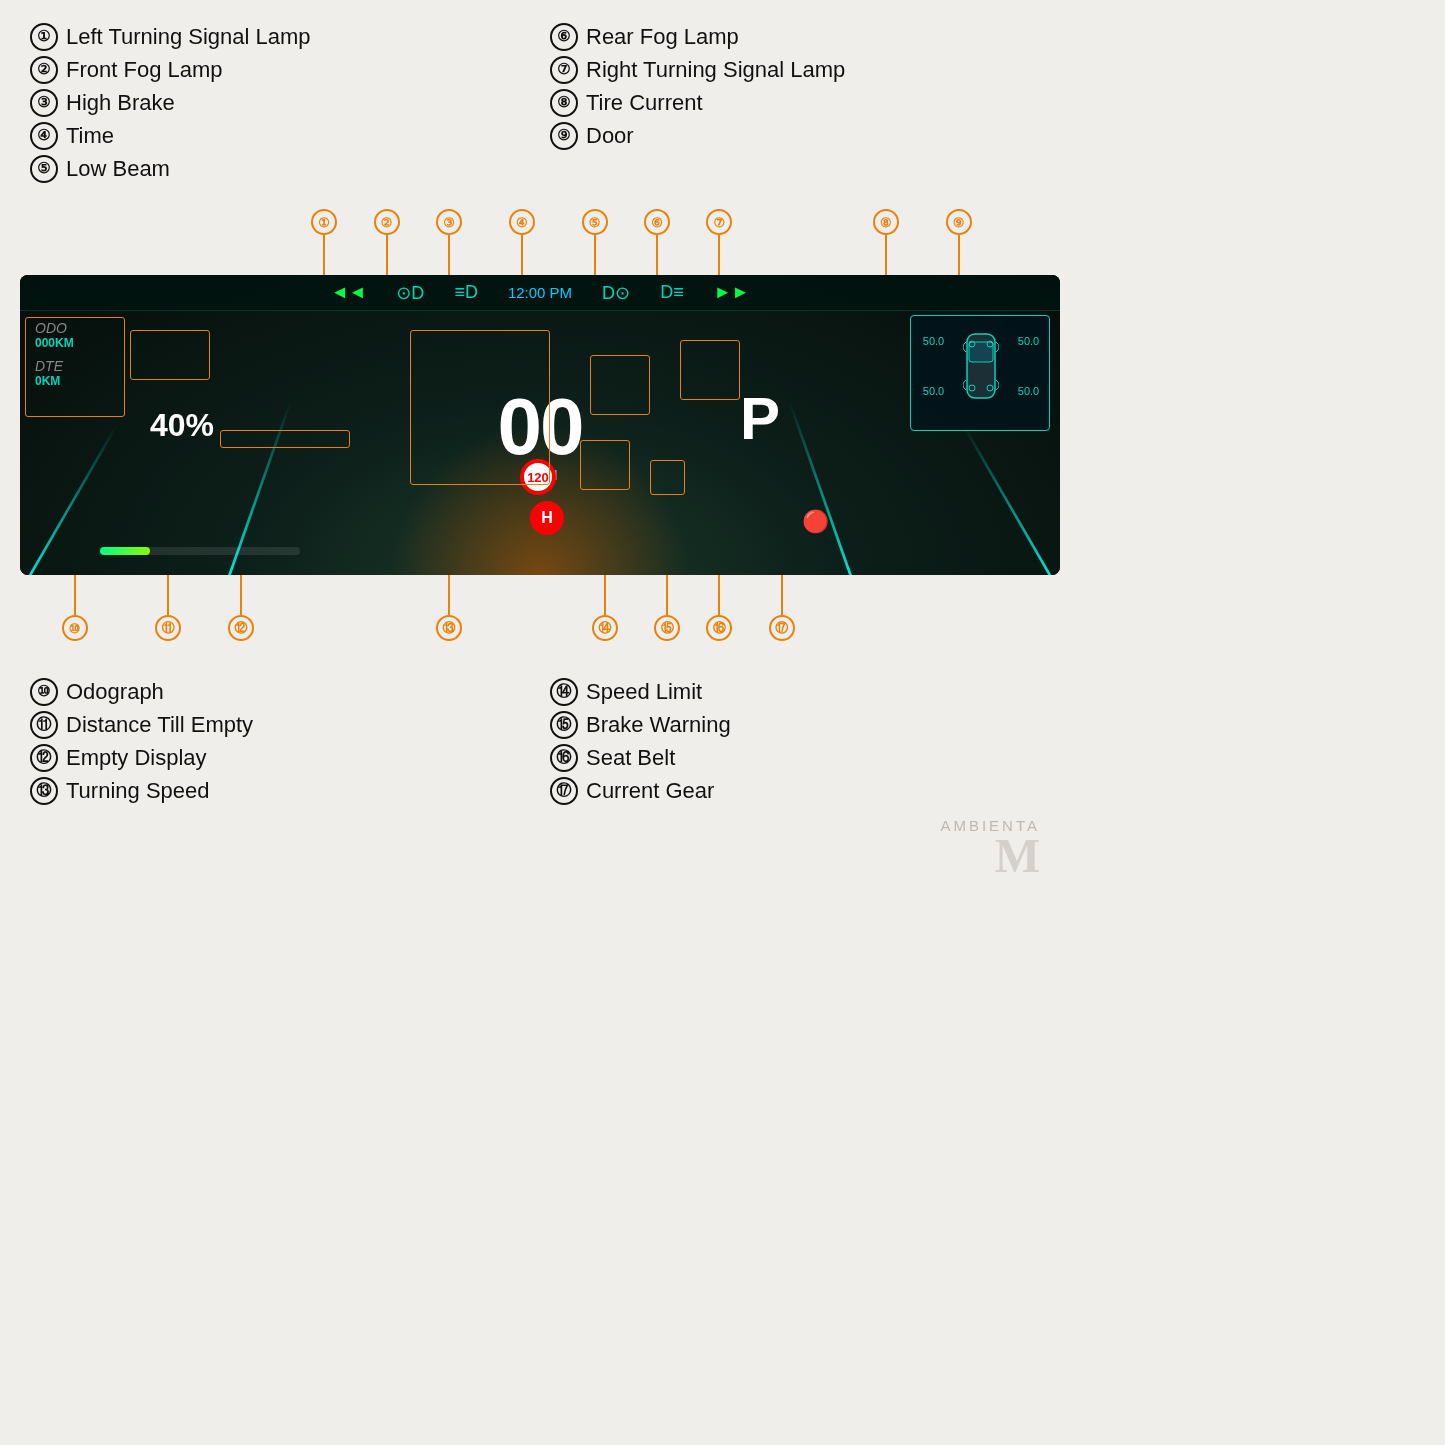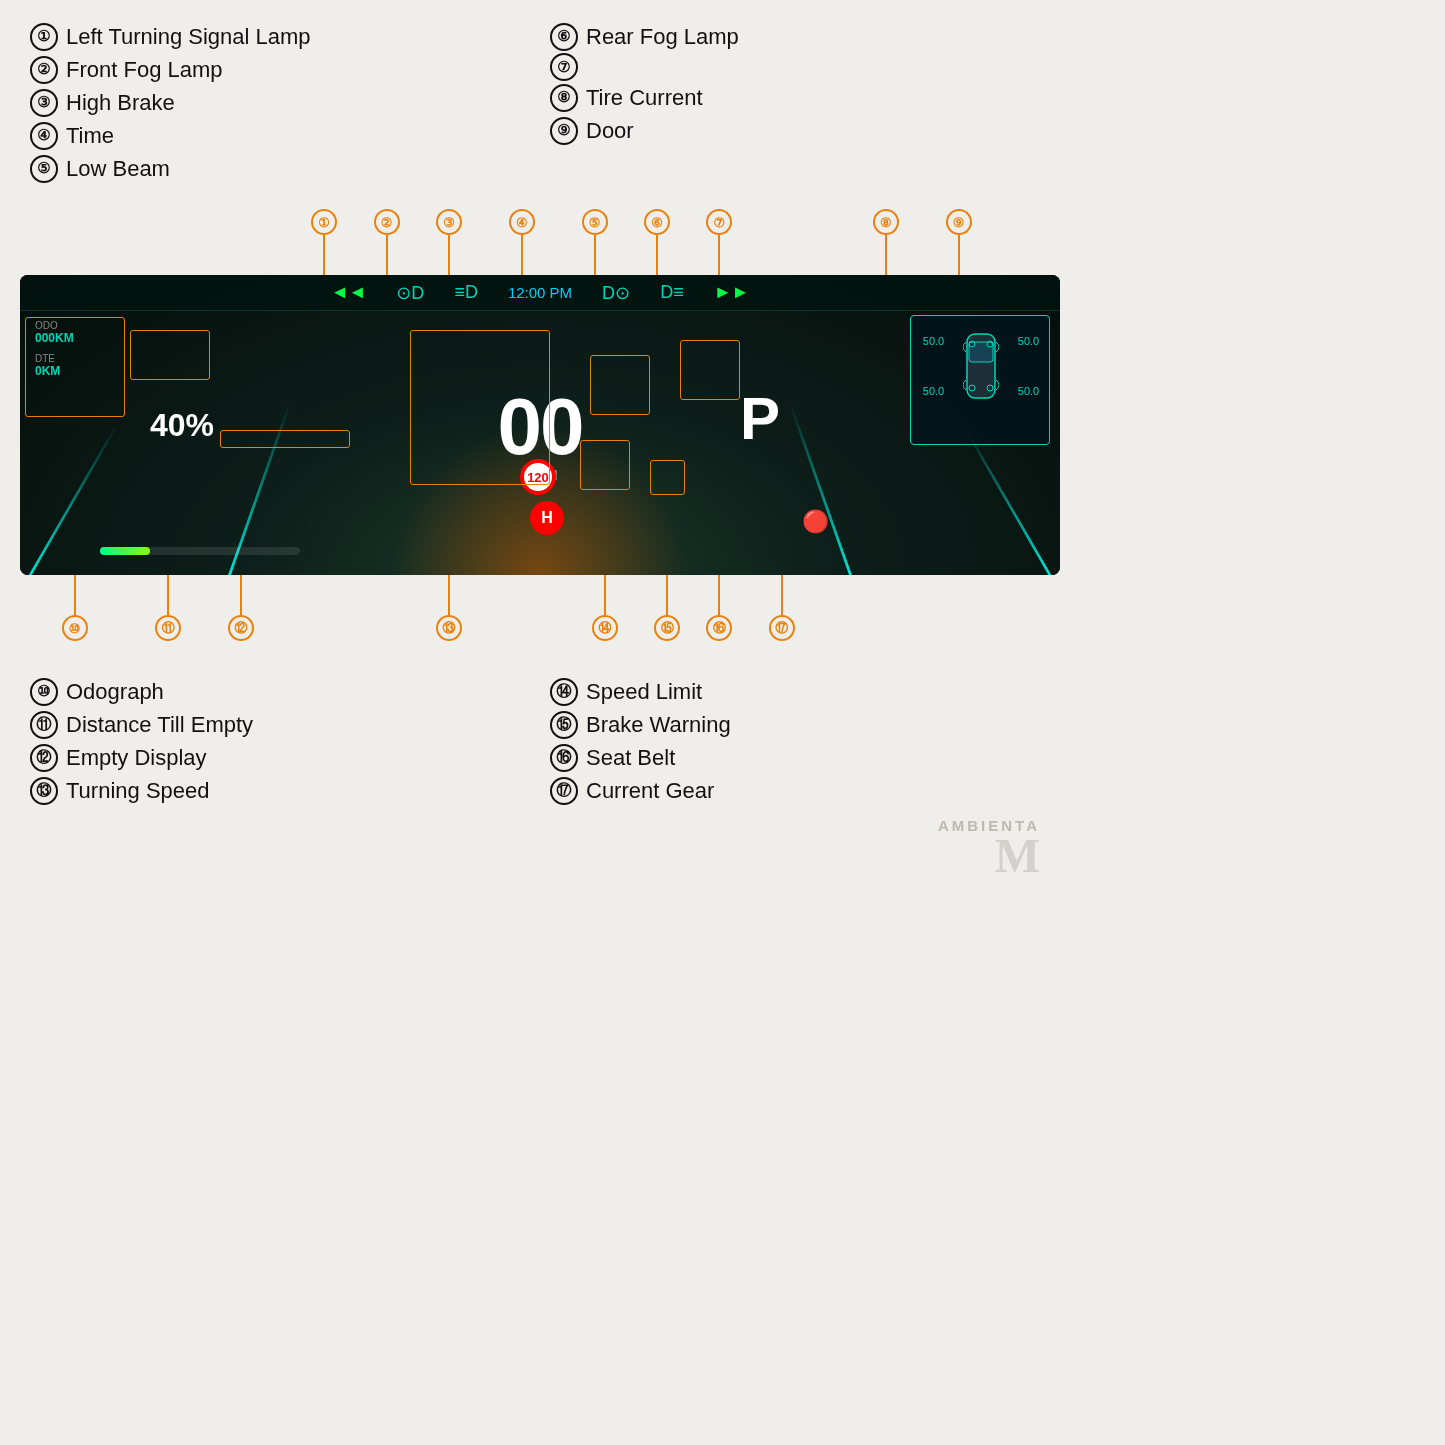--- a/index.html
+++ b/index.html
@@ -180,21 +180,21 @@
     
     .left-panel {
       position: absolute;
       left: 15px;
       top: 45px;
       color: #00d4b8;
       font-size: 11px;
     }
     .left-panel .odo { margin-bottom: 8px; }
     .left-panel .dte { }
-    .panel-label { color: #888; font-size: 10px; }
+    .panel-label { color: #888; font-size: 14px; font-style: italic; }
     .panel-value { color: #00d4b8; font-size: 12px; font-weight: bold; }
 
     
     .battery-pct {
       position: absolute;
       left: 130px;
       top: 50%;
       transform: translateY(-50%);
       font-size: 32px;
       font-weight: bold;
@@ -274,21 +274,21 @@
       font-size: 22px;
       color: red;
     }
 
     
     .tire-panel {
       position: absolute;
       right: 10px;
       top: 40px;
       width: 140px;
-      height: 130px;
+      height: 116px;
       border: 1.5px solid #00d4b8;
       border-radius: 4px;
       background: rgba(0,20,30,0.7);
       display: grid;
       grid-template-areas:
         "tl car tr"
         "bl car br";
       grid-template-columns: 45px 50px 45px;
       grid-template-rows: 50px 50px;
       align-items: center;
@@ -355,20 +355,21 @@
       <span>Low Beam</span>
     </div>
   </div>
   <div>
     <div class="legend-item">
       <span class="legend-num">⑥</span>
       <span>Rear Fog Lamp</span>
     </div>
     <div class="legend-item">
       <span class="legend-num">⑦</span>
+      <span>Right Turning Signal Lamp</span>
     </div>
     <div class="legend-item">
       <span class="legend-num">⑧</span>
       <span>Tire Current</span>
     </div>
     <div class="legend-item">
       <span class="legend-num">⑨</span>
       <span>Door</span>
     </div>
   </div>
@@ -568,17 +569,17 @@
     <div class="legend-item">
       <span class="legend-num">⑯</span>
       <span>Seat Belt</span>
     </div>
     <div class="legend-item">
       <span class="legend-num">⑰</span>
       <span>Current Gear</span>
     </div>
 
     <div style="text-align:right;margin-top:10px;padding-right:10px;">
-      <div style="color:rgba(150,140,130,0.55);font-size:15px;font-weight:bold;letter-spacing:3px;">AMBIENTA</div>
+      <div style="color:rgba(150,140,130,0.55);font-size:15px;font-weight:normal;letter-spacing:3px;">AMBIENTA</div>
       <div style="color:rgba(150,140,130,0.3);font-size:48px;font-weight:bold;line-height:0.9;font-family:serif;">M</div>
     </div>
   </div>
 </div>
 
 </body></html>

